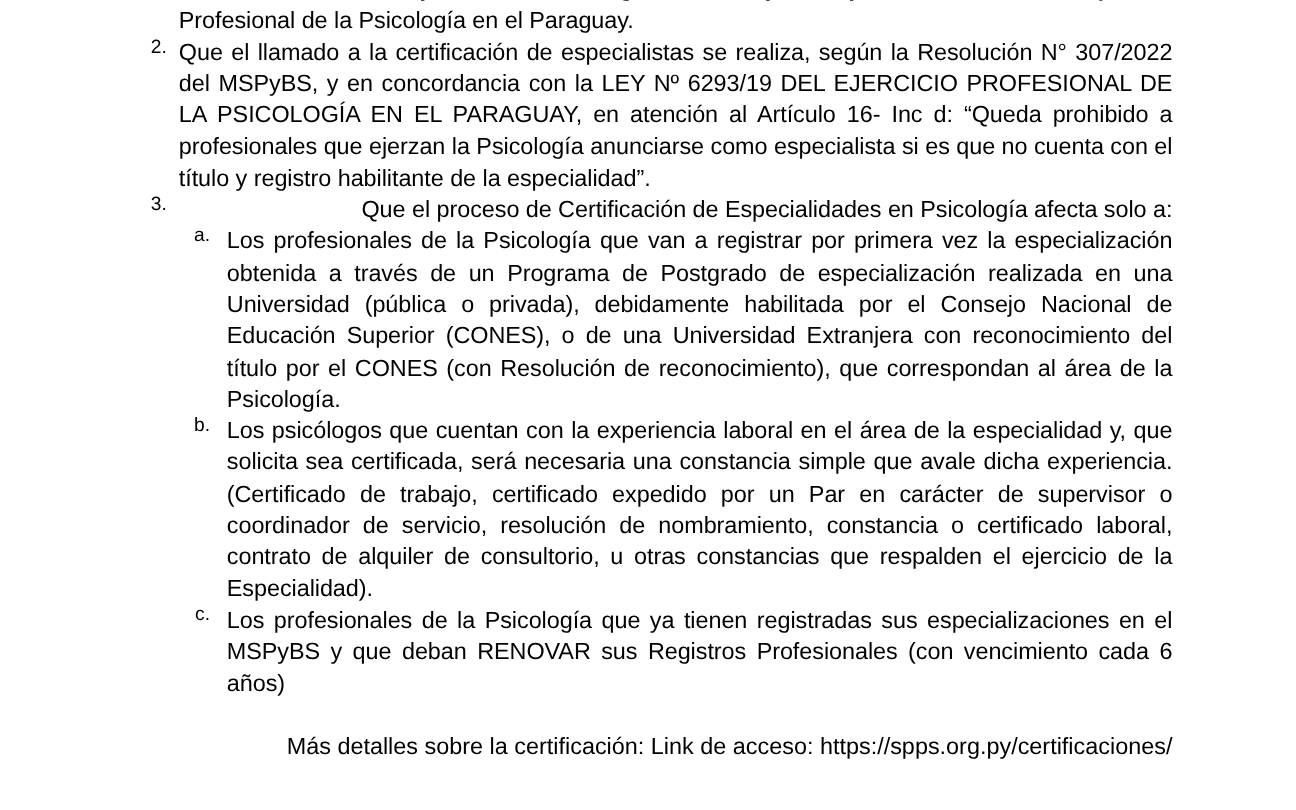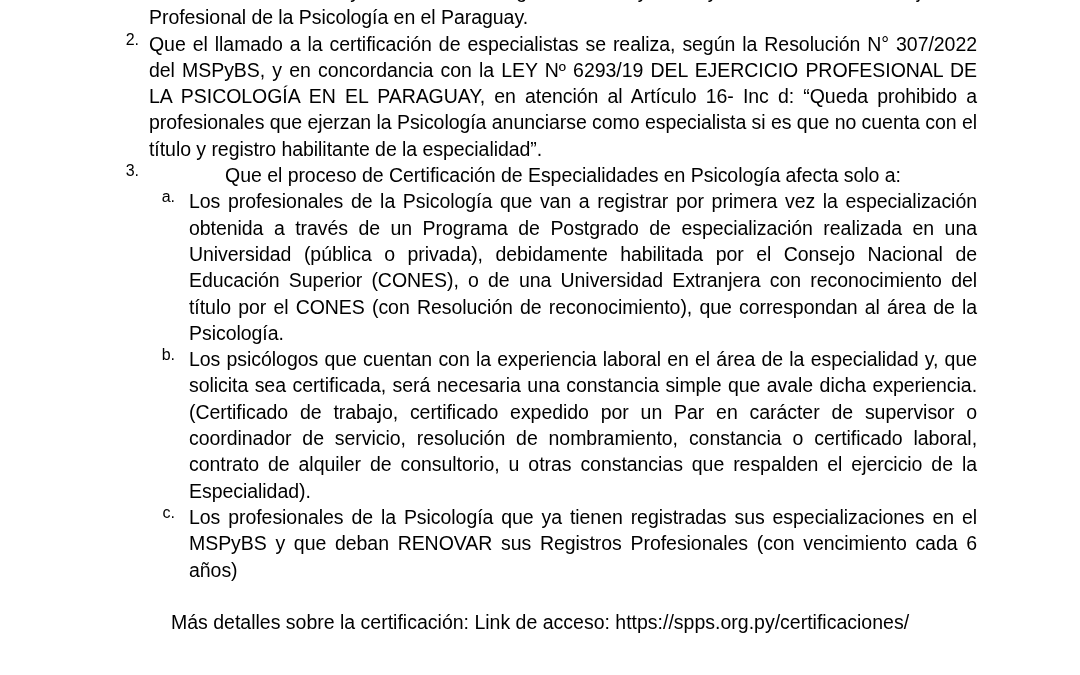--- a/index.html
+++ b/index.html
@@ -61,29 +61,29 @@
   }
   .para {
     font-size: 19.5px;
     line-height: 26.3px;
     text-align: justify;
     text-justify: inter-word;
     margin: 0;
     letter-spacing: -0.05px;
   }
   .para.nojust {
-    text-align: center;
+    text-align: right;
   }
   .spacer-sm { height: 14px; }
   .spacer-md { height: 26px; }
   .closing {
     font-size: 19.5px;
     line-height: 26.3px;
     margin: 0;
-    text-align: center;
+    text-align: right;
   }
 </style>
 </head>
 <body>
 
 <div class="page">
   <div class="doc-body">
 
     <ol class="level1">
 

